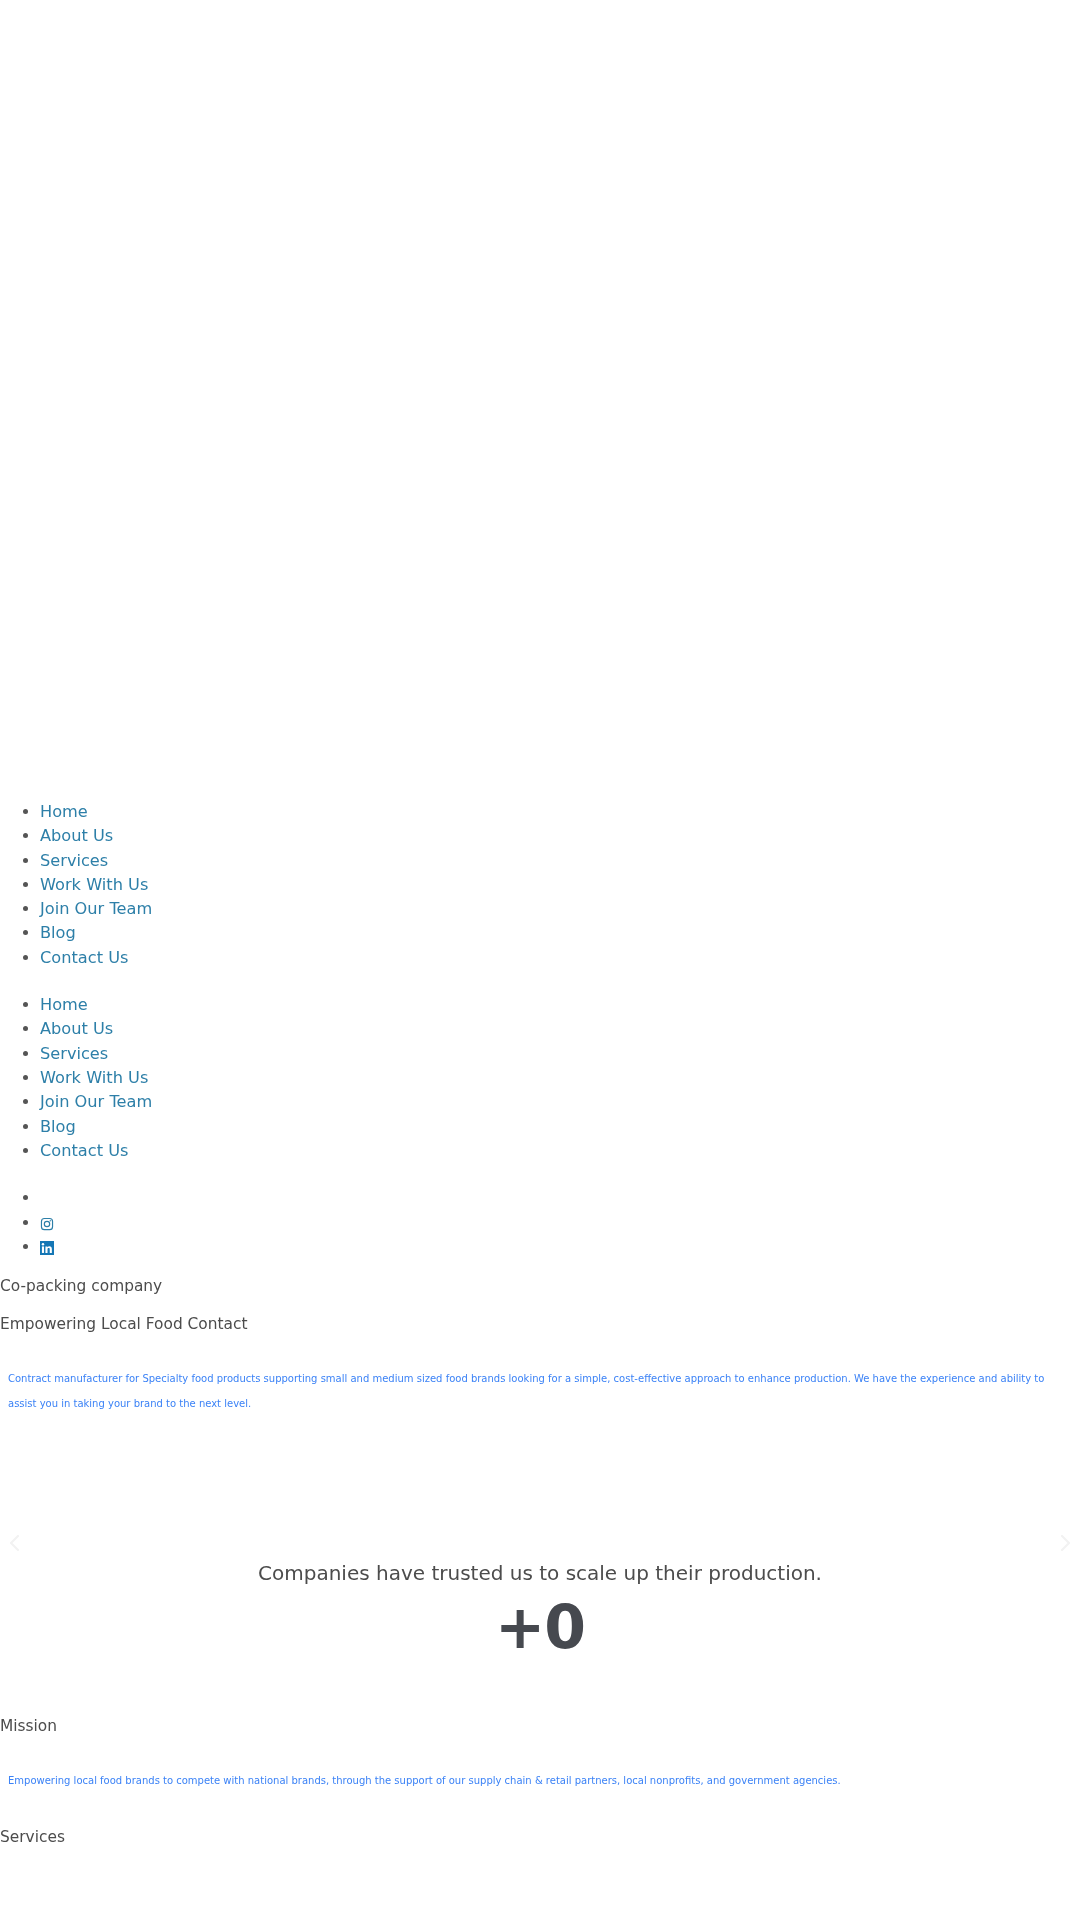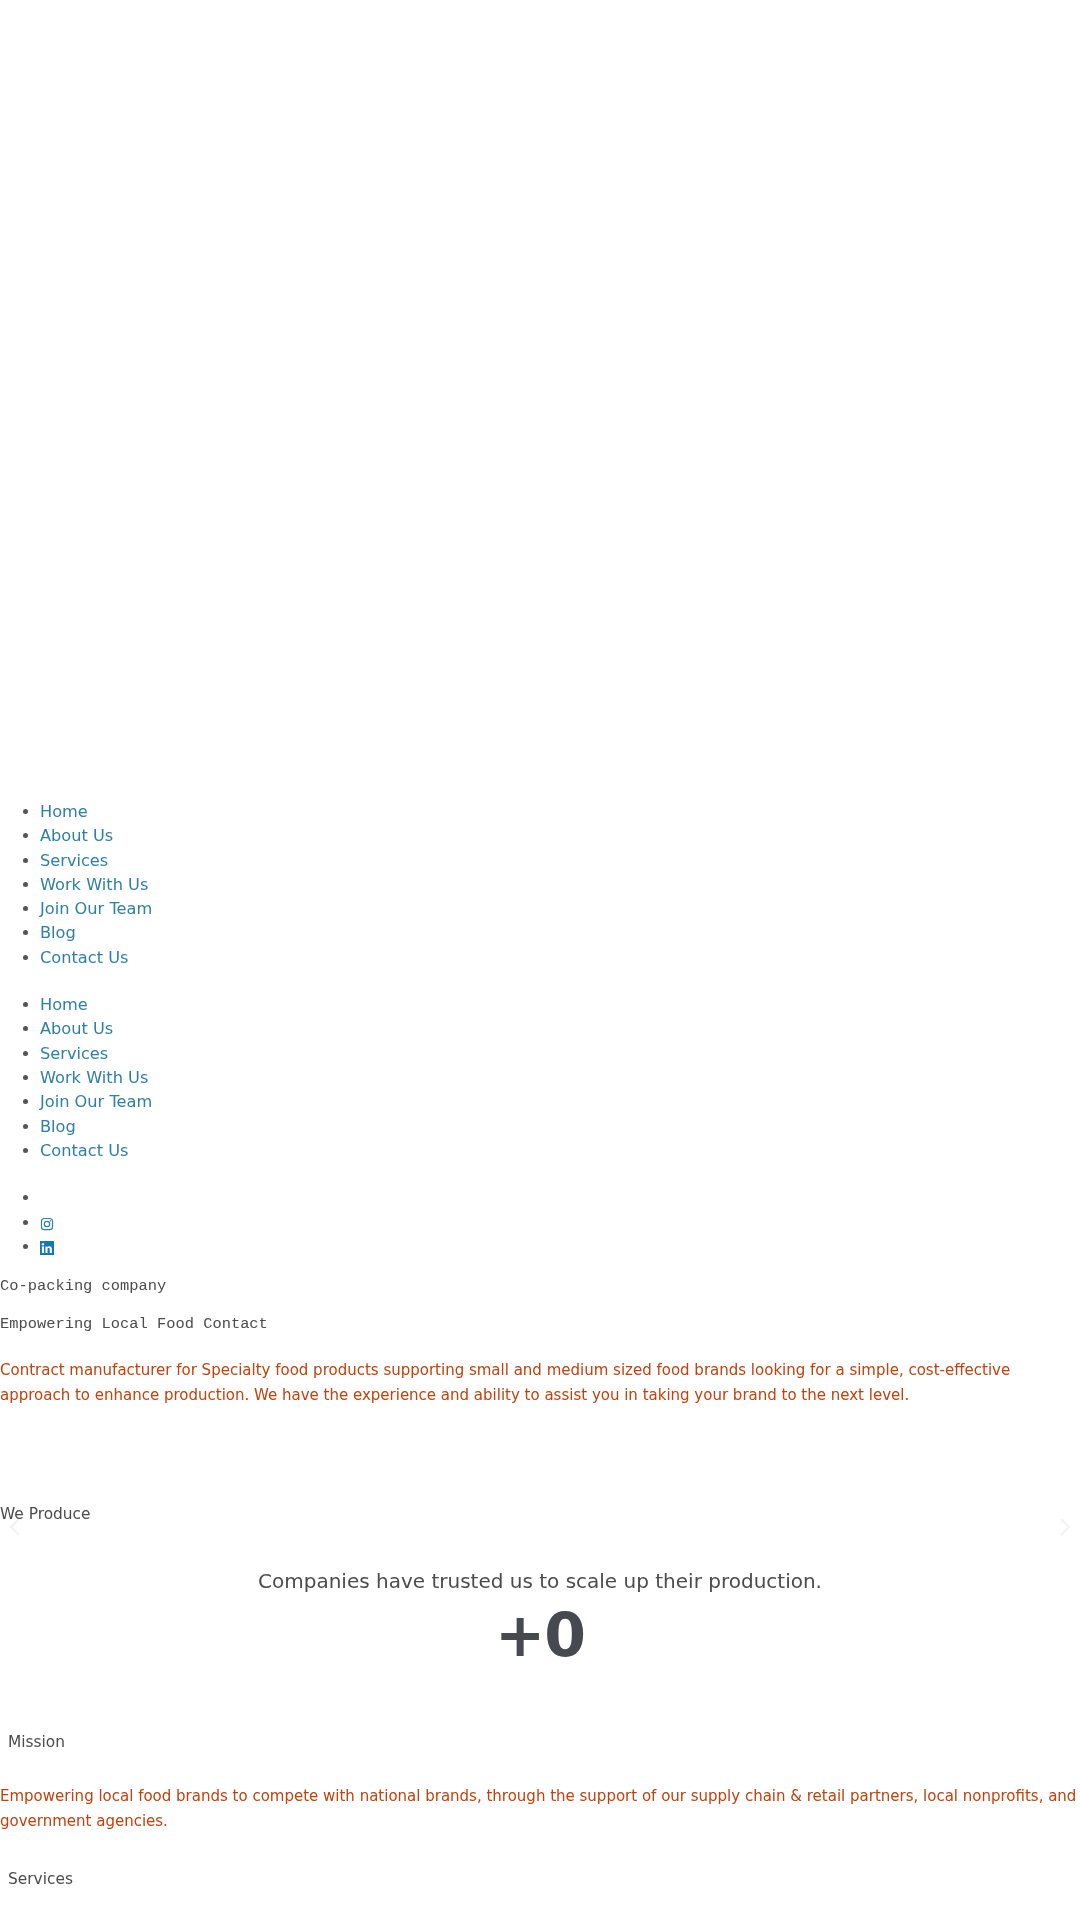--- a/index.html
+++ b/index.html
@@ -63,27 +63,26 @@
   }
   .social-ico svg { display: block; }
 
   
   .txt {
     margin: 0;
     padding: 0;
     font-size: 15.4px;
     line-height: 24px;
     color: #4c4c4c;
-    font-family: Liberation Mono, monospace;
   }
   .para {
-    margin: 0;
-    font-size: 15px;
+    margin: 8px;
+    font-size: 10px;
     line-height: 25.5px;
-    color: #c2410c;
+    color: #3b82f6;
   }
 
   .spacer-a { height: 14px; }
   .spacer-b { height: 22px; }
 
   
   .carousel {
     position: relative;
     width: 100%;
   }
@@ -116,21 +115,21 @@
     line-height: 78px;
     font-weight: 700;
     color: #46494f;
     letter-spacing: -1px;
   }
 
   .heading-sm {
     font-size: 15.4px;
     line-height: 24px;
     color: #4c4c4c;
-    margin: 8px;
+    margin: 0;
     font-weight: 400;
   }
 </style>
 </head>
 <body>
 
 <div class="hero-blank"></div>
 
 <ul class="navlist">
   <li><a href="#">Home</a></li>
@@ -191,21 +190,20 @@
 
 <div class="txt">Empowering Local Food Contact</div>
 
 <div class="spacer-b"></div>
 
 <p class="para">Contract manufacturer for Specialty food products supporting small and medium sized food brands looking for a simple, cost-effective approach to enhance production. We have the experience and ability to assist you in taking your brand to the next level.</p>
 
 <div style="height:93px"></div>
 
 <div class="carousel">
-  <div class="car-label">We Produce</div>
 
   <div class="chev left">
     <svg viewBox="0 0 26 30" fill="none" stroke="currentColor" stroke-width="2.2" stroke-linecap="round" stroke-linejoin="round">
       <polyline points="16,8 9,15 16,22"></polyline>
     </svg>
   </div>
   <div class="chev right">
     <svg viewBox="0 0 26 30" fill="none" stroke="currentColor" stroke-width="2.2" stroke-linecap="round" stroke-linejoin="round">
       <polyline points="10,8 17,15 10,22"></polyline>
     </svg>

